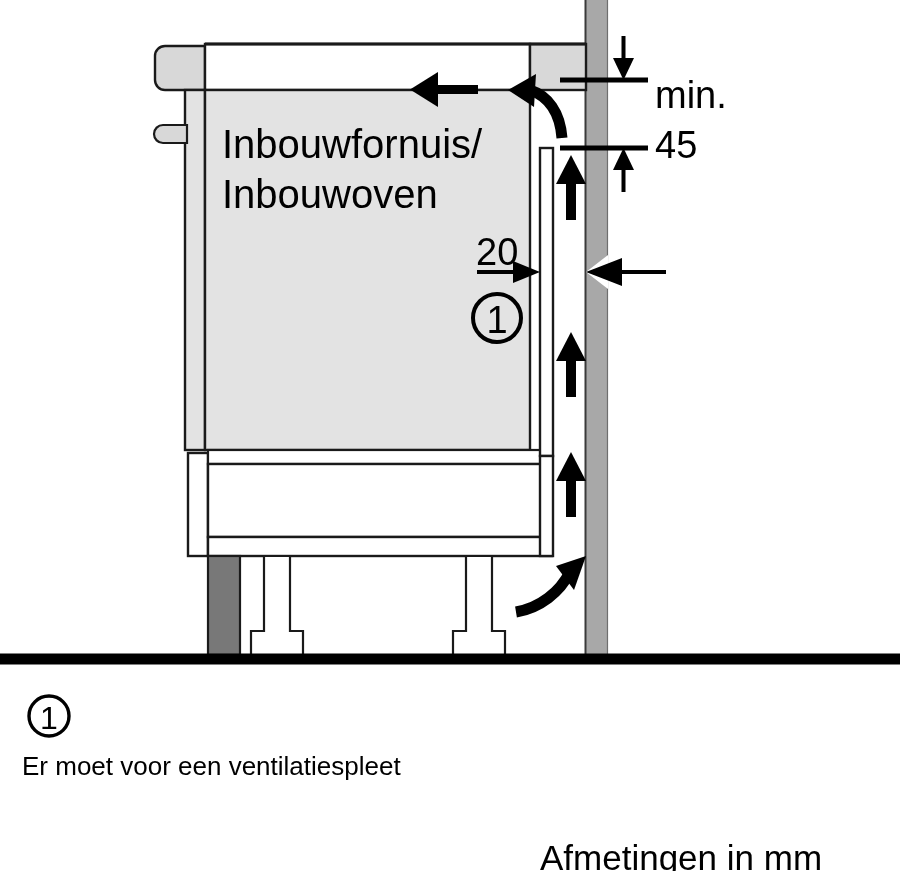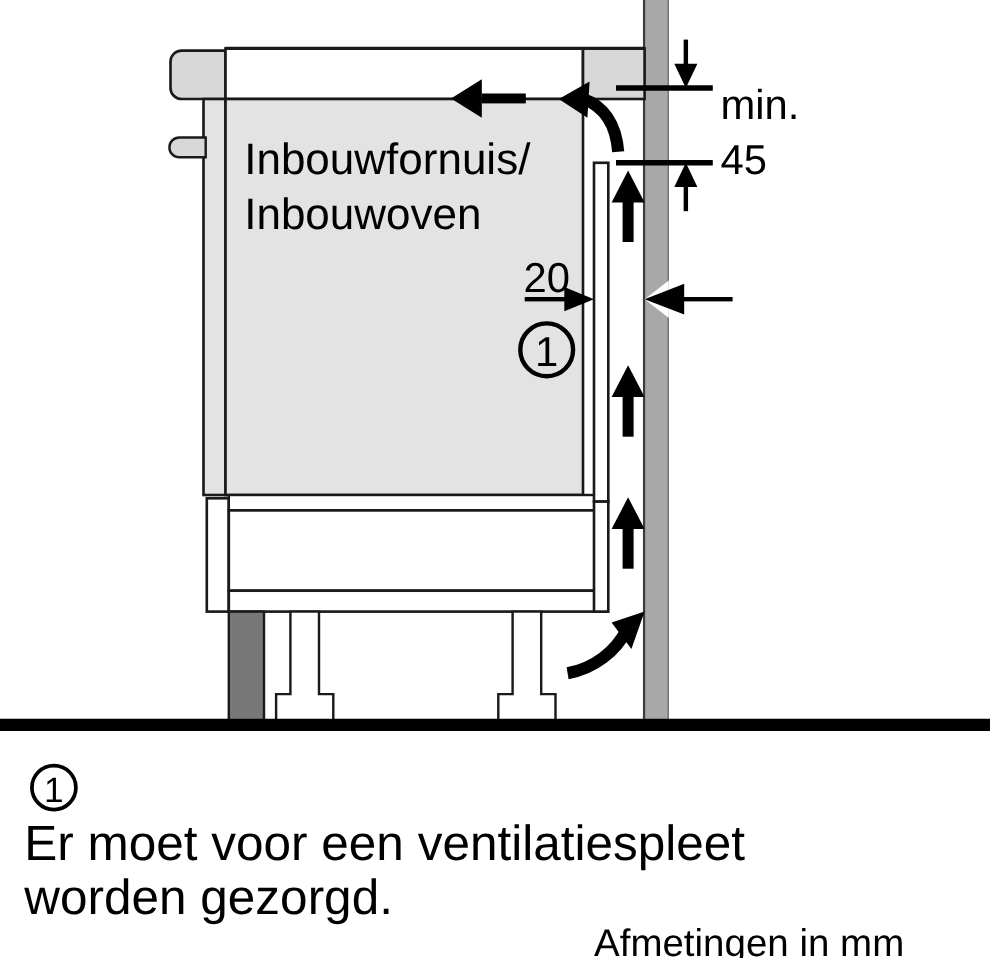--- a/index.html
+++ b/index.html
@@ -38,21 +38,21 @@
     left: 26px;
     top: 693px;
     width: 46px;
     height: 46px;
   }
   #caption-text {
     position: absolute;
     left: 22px;
     top: 742px;
     width: 700px;
-    font-size: 45px;
+    font-size: 26px;
     line-height: 49px;
     color: #000000;
   }
   #units-text {
     position: absolute;
     left: 540px;
     top: 836px;
     width: 360px;
     font-size: 35px;
     line-height: 44px;
@@ -207,18 +207,17 @@
 
   </svg>
 
   <svg id="caption-marker" viewBox="0 0 46 46">
     <circle cx="23" cy="23" r="20" fill="none" stroke="#000000" stroke-width="3.4"></circle>
     <text x="23" y="36" font-size="32" text-anchor="middle" font-family="Liberation Sans, sans-serif" fill="#000000">1</text>
   </svg>
 
   <div id="caption-text">
     <div class="cap-line">Er moet voor een ventilatiespleet</div>
-    <div class="cap-line">worden gezorgd.</div>
   </div>
 
   <div id="units-text">Afmetingen in mm</div>
 
 </div>
 
 </body></html>

